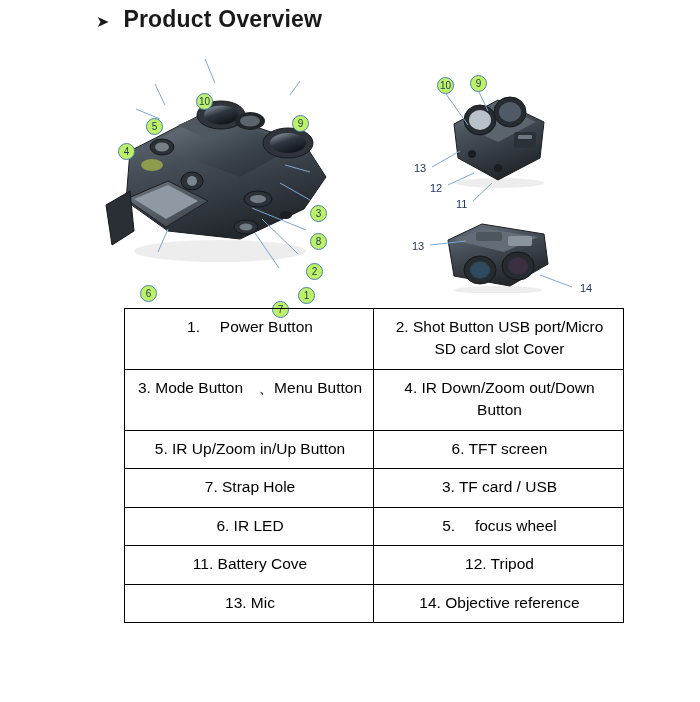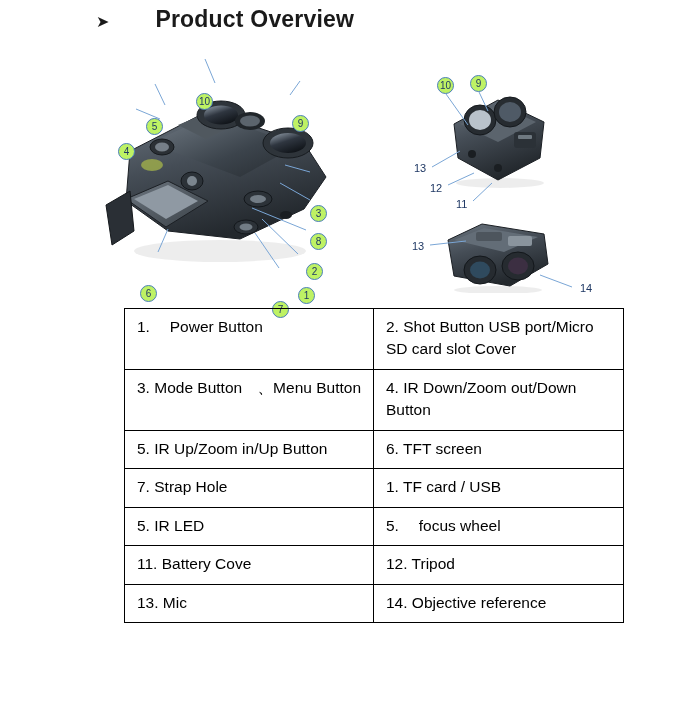--- a/index.html
+++ b/index.html
@@ -26,21 +26,20 @@
     font-size: 16px;
     color: #1a1a1a;
     margin-right: 14px;
     line-height: 1;
   }
   .heading-text {
     font-size: 23px;
     font-weight: bold;
     color: #1a1a1a;
     letter-spacing: 0.2px;
-    margin-left: 32px;
   }
 
   
   .figure-area {
     position: relative;
     width: 700px;
     height: 255px;
   }
 
   .device {
@@ -101,20 +100,21 @@
     border-collapse: collapse;
     table-layout: fixed;
   }
   .spec-table td {
     border: 1px solid #000000;
     padding: 7px 10px 8px 12px;
     font-size: 15.5px;
     line-height: 1.45;
     vertical-align: top;
     height: 20px;
+    text-align: center;
   }
   .spec-table td.col-left { width: 226px; }
   .spec-table td.col-right { width: 227px; }
 </style>
 </head>
 <body>
 
 <div class="heading-row">
   <span class="heading-bullet">➤</span>
   <span class="heading-text">Product Overview</span>
@@ -263,24 +263,24 @@
     <tr>
       <td class="col-left">3. Mode Button　、Menu Button</td>
       <td class="col-right">4. IR Down/Zoom out/Down Button</td>
     </tr>
     <tr>
       <td class="col-left">5. IR Up/Zoom in/Up Button</td>
       <td class="col-right">6. TFT screen</td>
     </tr>
     <tr>
       <td class="col-left">7. Strap Hole</td>
-      <td class="col-right">1.  TF card / USB</td>
-    </tr>
-    <tr>
-      <td class="col-left">5. IR LED</td>
+      <td class="col-right">3.  TF card / USB</td>
+    </tr>
+    <tr>
+      <td class="col-left">6. IR LED</td>
       <td class="col-right">5.  focus wheel</td>
     </tr>
     <tr>
       <td class="col-left">11. Battery Cove</td>
       <td class="col-right">12.  Tripod</td>
     </tr>
     <tr>
       <td class="col-left">13.  Mic</td>
       <td class="col-right">14.  Objective reference</td>
     </tr>

